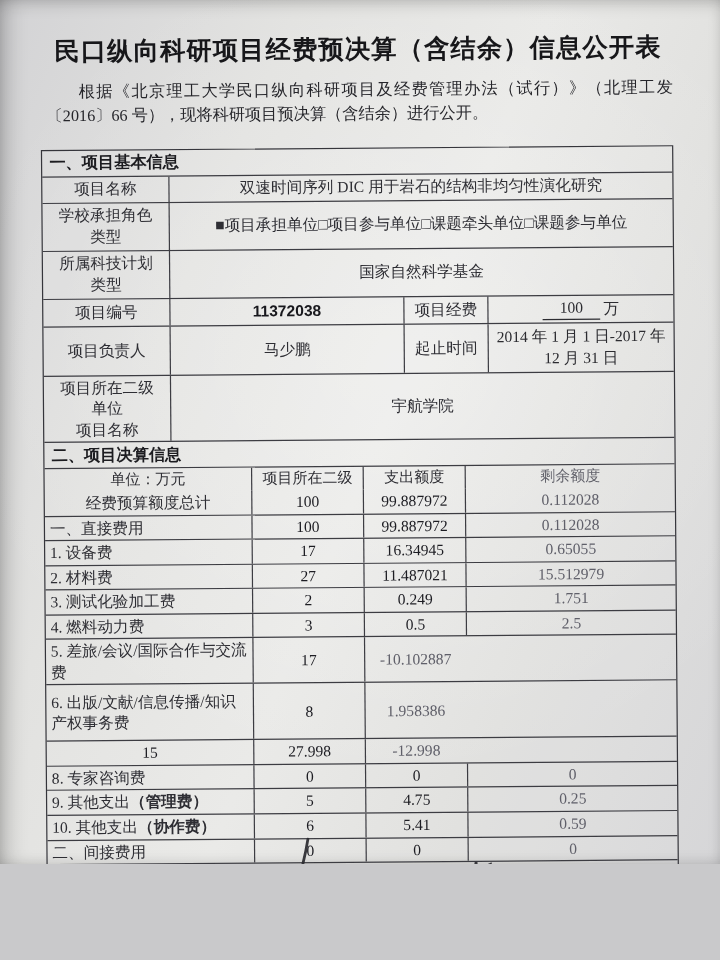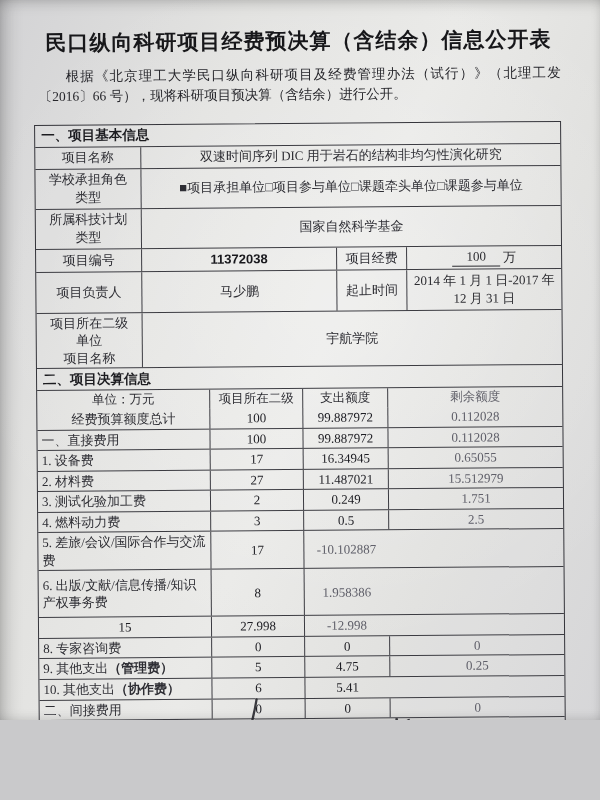--- a/index.html
+++ b/index.html
@@ -190,20 +190,21 @@
           <div class="row r-bud bud-row">
             <div class="cell kai left">9. 其他支出<b>（管理费）</b></div>
             <div class="cell c-val">5</div>
             <div class="cell c-val">4.75</div>
             <div class="cell c-rem">0.25</div>
           </div>
           <div class="row r-bud bud-row">
             <div class="cell kai left">10. 其他支出<b>（协作费）</b></div>
             <div class="cell c-val">6</div>
             <div class="cell c-val">5.41</div>
+            <div class="cell c-rem">0.59</div>
           </div>
           <div class="row r-bud bud-row">
             <div class="cell kai left">二、间接费用</div>
             <div class="cell c-val">0</div>
             <div class="cell c-val">0</div>
             <div class="cell c-rem">0</div>
           </div>
         </div>
 
       <div class="row r-decl">

